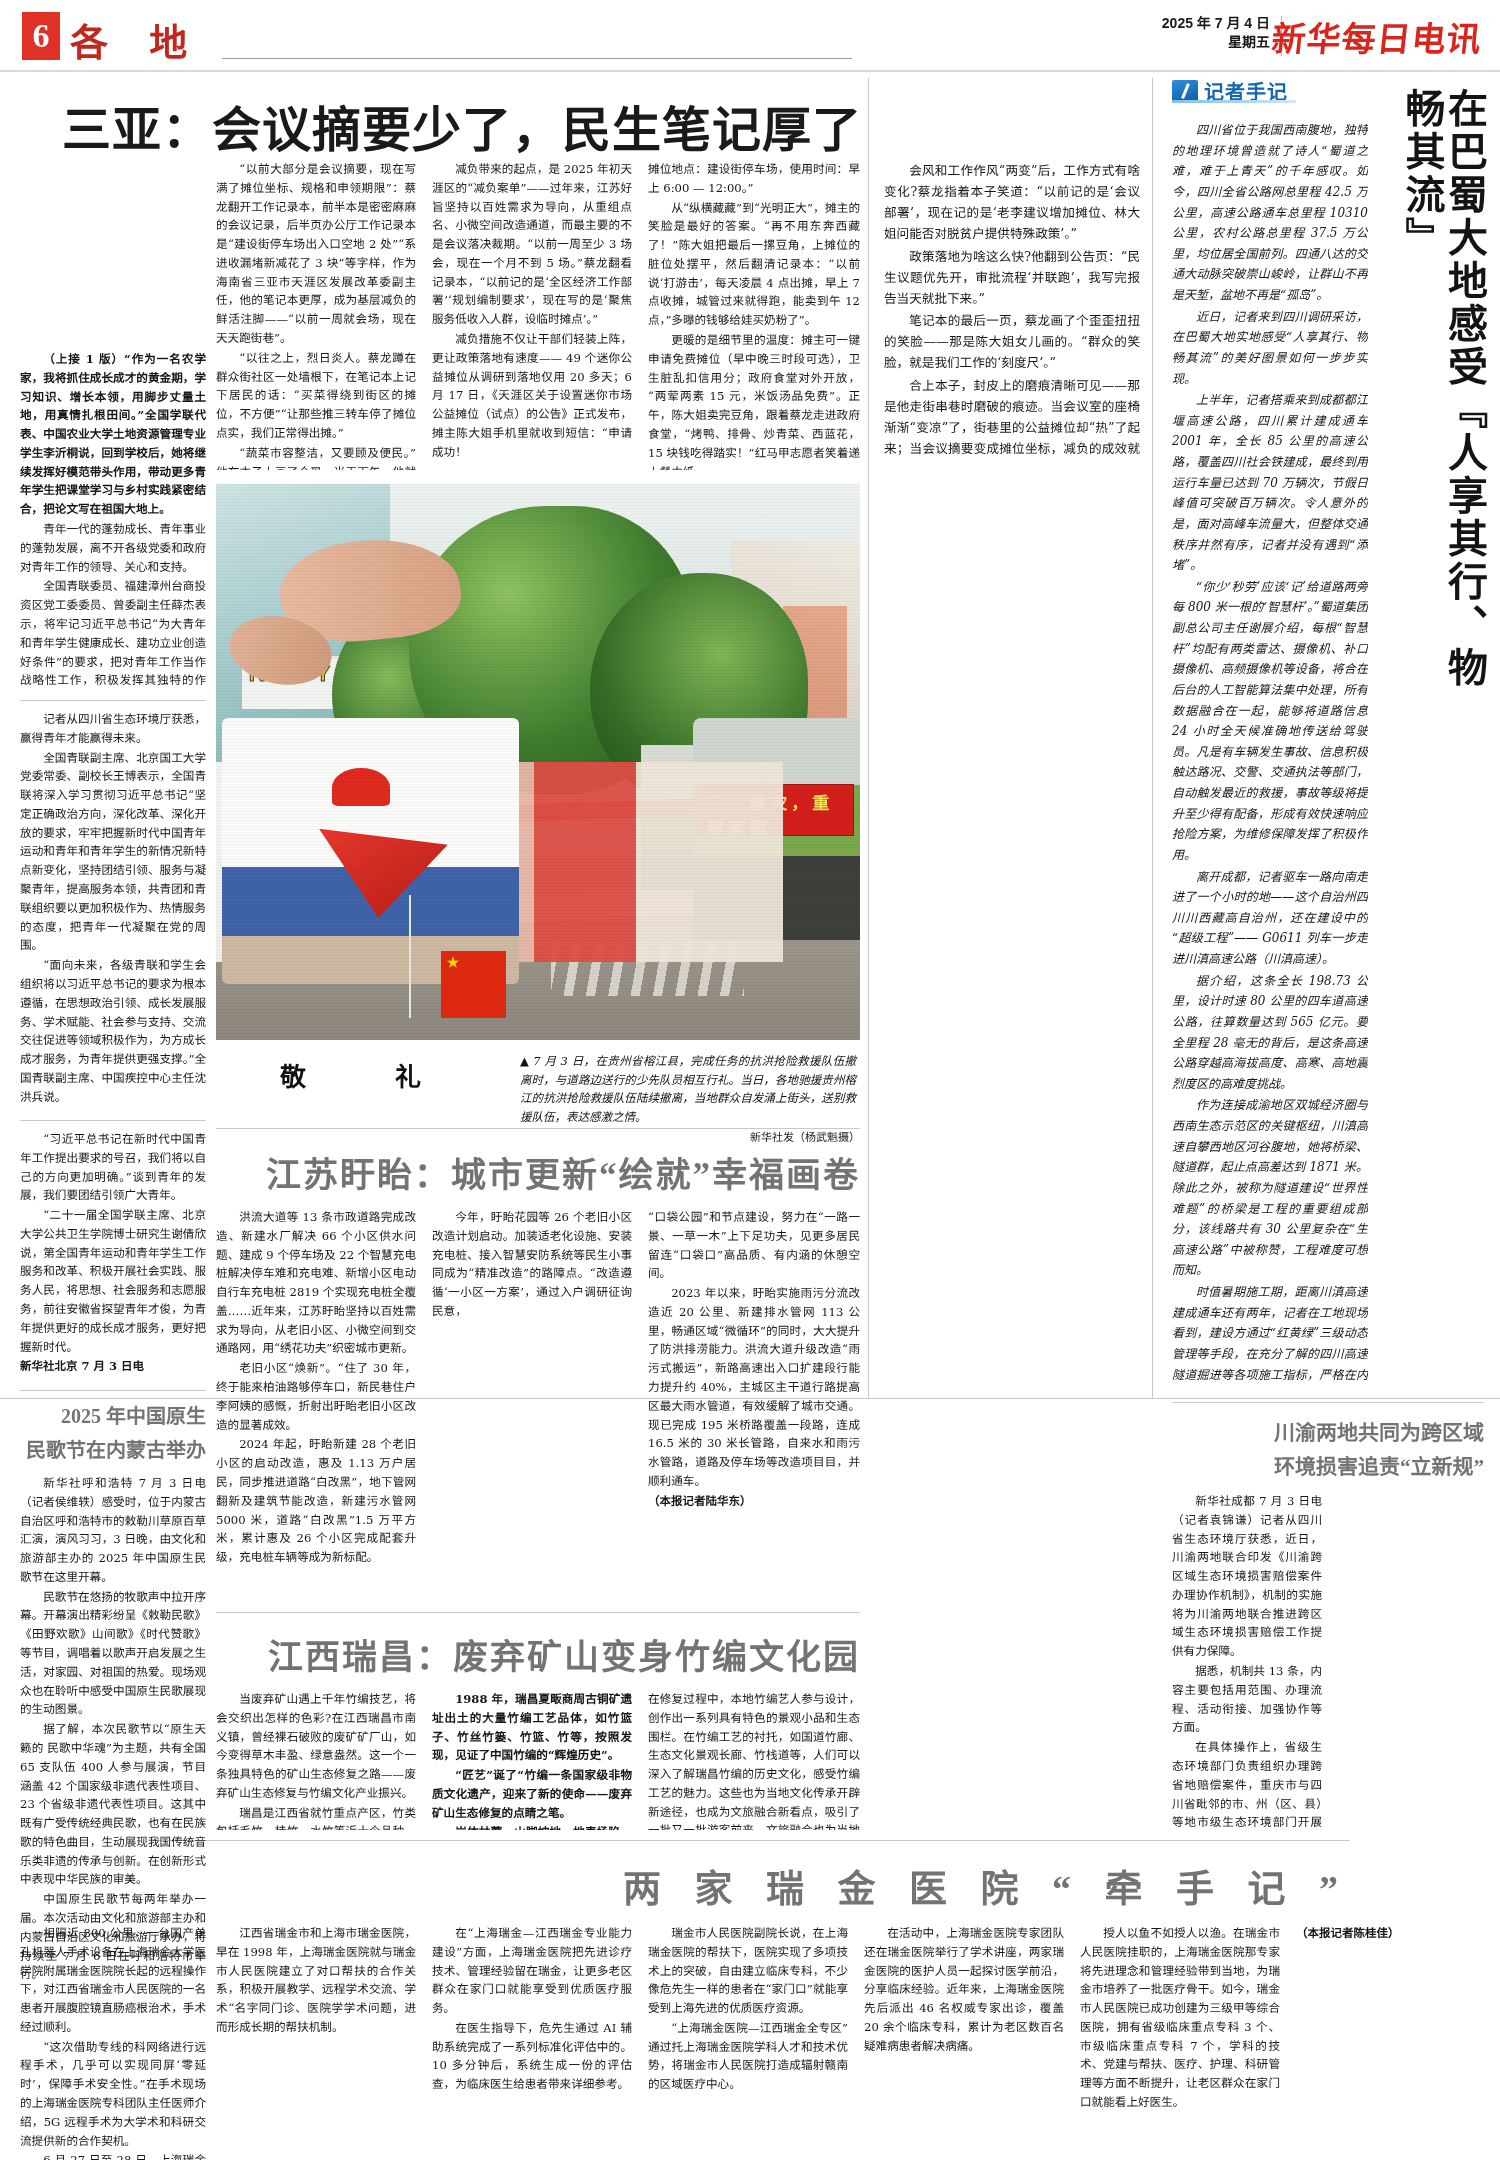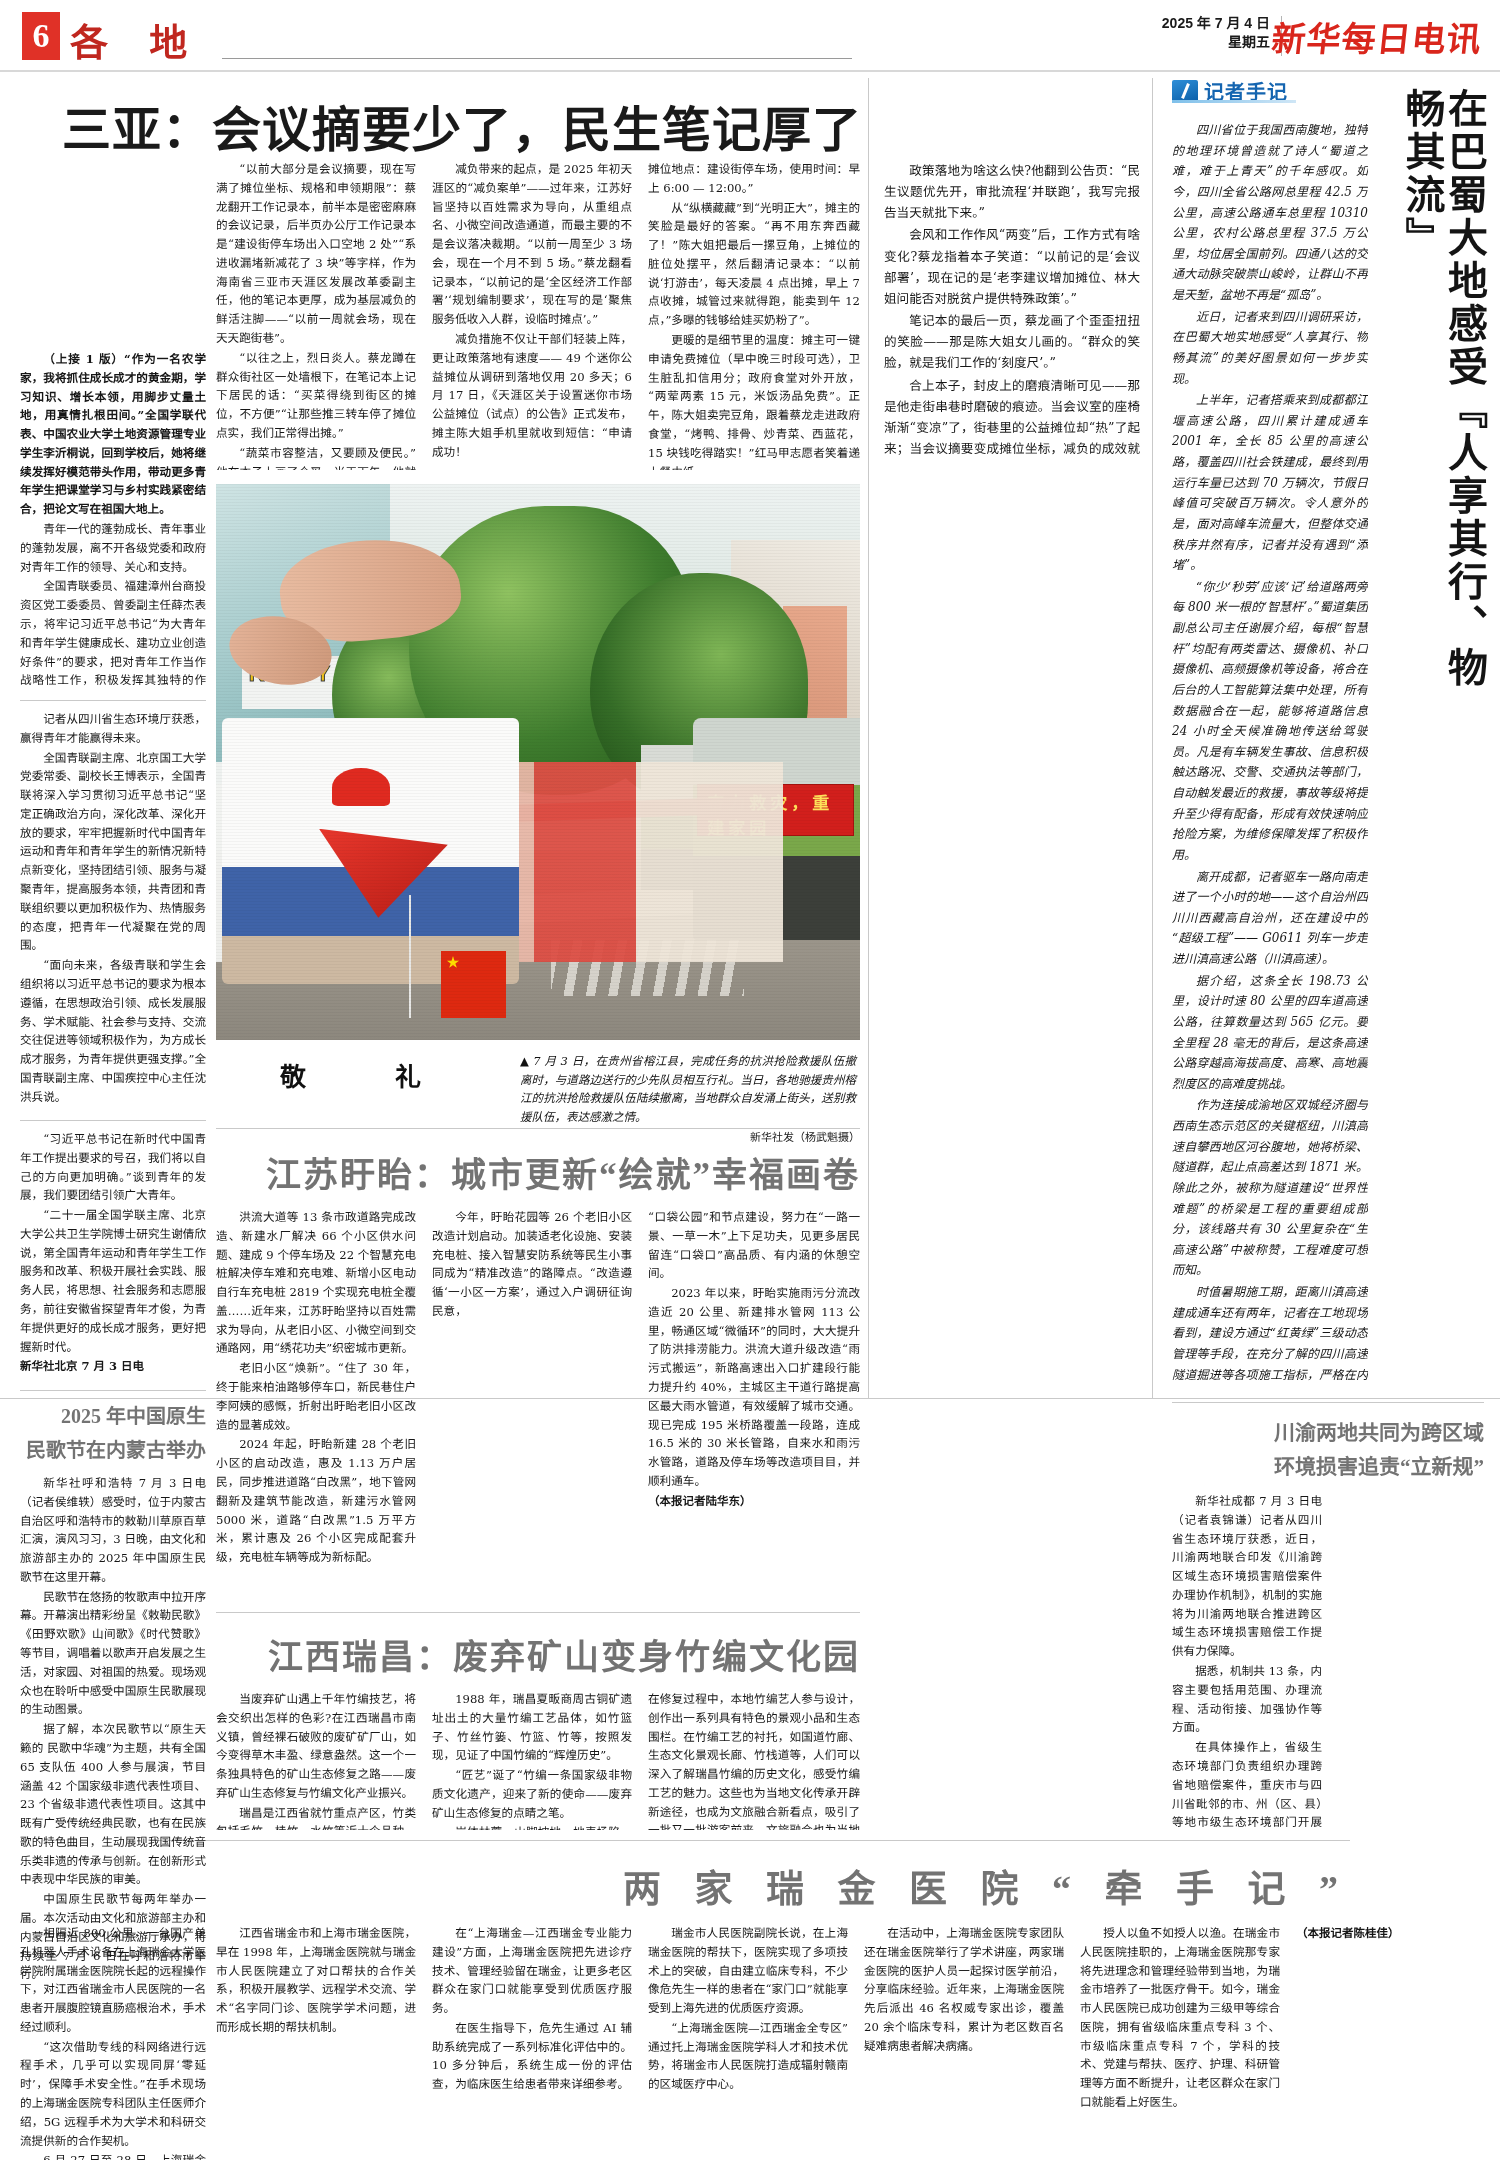--- a/index.html
+++ b/index.html
@@ -286,22 +286,22 @@
     <p>减负带来的起点，是 2025 年初天涯区的“减负案单”——过年来，江苏好旨坚持以百姓需求为导向，从重组点名、小微空间改造通道，而最主要的不是会议落决裁期。“以前一周至少 3 场会，现在一个月不到 5 场。”蔡龙翻看记录本，“以前记的是‘全区经济工作部署’‘规划编制要求’，现在写的是‘聚焦服务低收入人群，设临时摊点’。”</p>
     <p>减负措施不仅让干部们轻装上阵，更让政策落地有速度—— 49 个迷你公益摊位从调研到落地仅用 20 多天；6 月 17 日，《天涯区关于设置迷你市场公益摊位（试点）的公告》正式发布，摊主陈大姐手机里就收到短信：“申请成功！</p>
   </div>
   <div class="col" style="left:648px;top:160px;width:212px;height:310px;">
     <p class="noind">摊位地点：建设街停车场，使用时间：早上 6:00 — 12:00。”</p>
     <p>从“纵横藏藏”到“光明正大”，摊主的笑脸是最好的答案。“再不用东奔西藏了！”陈大姐把最后一摞豆角，上摊位的脏位处摆平，然后翻清记录本：“以前说‘打游击’，每天凌晨 4 点出摊，早上 7 点收摊，城管过来就得跑，能卖到午 12 点，”多曝的钱够给娃买奶粉了”。</p>
     <p>更暖的是细节里的温度：摊主可一键申请免费摊位（早中晚三时段可选），卫生脏乱扣信用分；政府食堂对外开放，“两荤两素 15 元，米饭汤品免费”。正午，陈大姐卖完豆角，跟着蔡龙走进政府食堂，“烤鸭、排骨、炒青菜、西蓝花，15 块钱吃得踏实！”红马甲志愿者笑着递上餐巾纸。</p>
   </div>
 
   <div class="col" style="left:884px;top:160px;width:256px;height:300px;font-size:12.6px;line-height:1.68;">
+    <p>会风和工作作风“两变”后，工作方式有啥变化?蔡龙指着本子笑道：“以前记的是‘会议部署’，现在记的是‘老李建议增加摊位、林大姐问能否对脱贫户提供特殊政策’。”</p>
     <p>政策落地为啥这么快?他翻到公告页：“民生议题优先开，审批流程‘并联跑’，我写完报告当天就批下来。”</p>
-    <p>会风和工作作风“两变”后，工作方式有啥变化?蔡龙指着本子笑道：“以前记的是‘会议部署’，现在记的是‘老李建议增加摊位、林大姐问能否对脱贫户提供特殊政策’。”</p>
     <p>笔记本的最后一页，蔡龙画了个歪歪扭扭的笑脸——那是陈大姐女儿画的。“群众的笑脸，就是我们工作的‘刻度尺’。”</p>
     <p>合上本子，封皮上的磨痕清晰可见——那是他走街串巷时磨破的痕迹。当会议室的座椅渐渐“变凉”了，街巷里的公益摊位却“热”了起来；当会议摘要变成摊位坐标，减负的成效就写进了居民的菜篮子里。</p>
 
   </div>
 
   <div class="col kaiti" style="left:1172px;top:120px;width:196px;height:1265px;">
     <p>四川省位于我国西南腹地，独特的地理环境曾造就了诗人“蜀道之难，难于上青天”的千年感叹。如今，四川全省公路网总里程 42.5 万公里，高速公路通车总里程 10310 公里，农村公路总里程 37.5 万公里，均位居全国前列。四通八达的交通大动脉突破崇山峻岭，让群山不再是天堑，盆地不再是“孤岛”。</p>
     <p>近日，记者来到四川调研采访，在巴蜀大地实地感受“人享其行、物畅其流”的美好图景如何一步步实现。</p>
     <p>上半年，记者搭乘来到成都都江堰高速公路，四川累计建成通车 2001 年，全长 85 公里的高速公路，覆盖四川社会铁建成，最终到用运行车量已达到 70 万辆次，节假日峰值可突破百万辆次。令人意外的是，面对高峰车流量大，但整体交通秩序井然有序，记者并没有遇到“添堵”。</p>
     <p>“你少‘秒劳’应该‘记’给道路两旁每 800 米一根的‘智慧杆’。”蜀道集团副总公司主任谢展介绍，每根“智慧杆”均配有两类雷达、摄像机、补口摄像机、高频摄像机等设备，将合在后台的人工智能算法集中处理，所有数据融合在一起，能够将道路信息 24 小时全天候准确地传送给驾驶员。凡是有车辆发生事故、信息积极触达路况、交警、交通执法等部门，自动触发最近的救援，事故等级将提升至少得有配备，形成有效快速响应抢险方案，为维修保障发挥了积极作用。</p>
@@ -361,21 +361,21 @@
     <p>2023 年以来，盱眙实施雨污分流改造近 20 公里、新建排水管网 113 公里，畅通区域“微循环”的同时，大大提升了防洪排涝能力。洪流大道升级改造“雨污式搬运”，新路高速出入口扩建段行能力提升约 40%，主城区主干道行路提高区最大雨水管道，有效缓解了城市交通。现已完成 195 米桥路覆盖一段路，连成 16.5 米的 30 米长管路，自来水和雨污水管路，道路及停车场等改造项目目，并顺利通车。</p>
     <p class="right sig">（本报记者陆华东）</p>
   </div>
 
   <div class="head-sec" style="left:216px;top:1628px;width:644px;">江西瑞昌：废弃矿山变身竹编文化园</div>
   <div class="col" style="left:216px;top:1690px;width:200px;height:140px;">
     <p>当废弃矿山遇上千年竹编技艺，将会交织出怎样的色彩?在江西瑞昌市南义镇，曾经裸石破败的废矿矿厂山，如今变得草木丰盈、绿意盎然。这一个一条独具特色的矿山生态修复之路——废弃矿山生态修复与竹编文化产业振兴。</p>
     <p>瑞昌是江西省就竹重点产区，竹类包括毛竹、桂竹、水竹等近十个品种。伴竹而生的先民们，用智慧与手的创意与技艺。千年以来，瑞昌竹编与当地民俗风习和民俗文化紧密相关。</p>
 
   </div>
-  <div class="col" style="left:432px;top:1690px;width:200px;height:140px;">
+  <div class="col" style="left:432px;top:1690px;width:200px;height:140px;font-weight:bold;">
     <p>1988 年，瑞昌夏畈商周古铜矿遗址出土的大量竹编工艺品体，如竹篮子、竹丝竹篓、竹篮、竹等，按照发现，见证了中国竹编的“辉煌历史”。</p>
     <p>“匠艺”诞了“竹编一条国家级非物质文化遗产，迎来了新的使命——废弃矿山生态修复的点睛之笔。</p>
     <p>岩体林蘑、山脚坡地、地表场陷、土壤资源……曾经的南义镇矿山，是被动工程。在瑞昌矿山修复工作中，打好“生态修复+非遗传承+文旅融合”的组合拳。</p>
 
   </div>
   <div class="col" style="left:648px;top:1690px;width:212px;height:140px;">
     <p class="noind">在修复过程中，本地竹编艺人参与设计，创作出一系列具有特色的景观小品和生态围栏。在竹编工艺的衬托，如国道竹廊、生态文化景观长廊、竹栈道等，人们可以深入了解瑞昌竹编的历史文化，感受竹编工艺的魅力。这些也为当地文化传承开辟新途径，也成为文旅融合新看点，吸引了一批又一批游客前来，文旅融合也为当地旅游业发展，促进乡村振兴。</p>
 
   </div>
 

